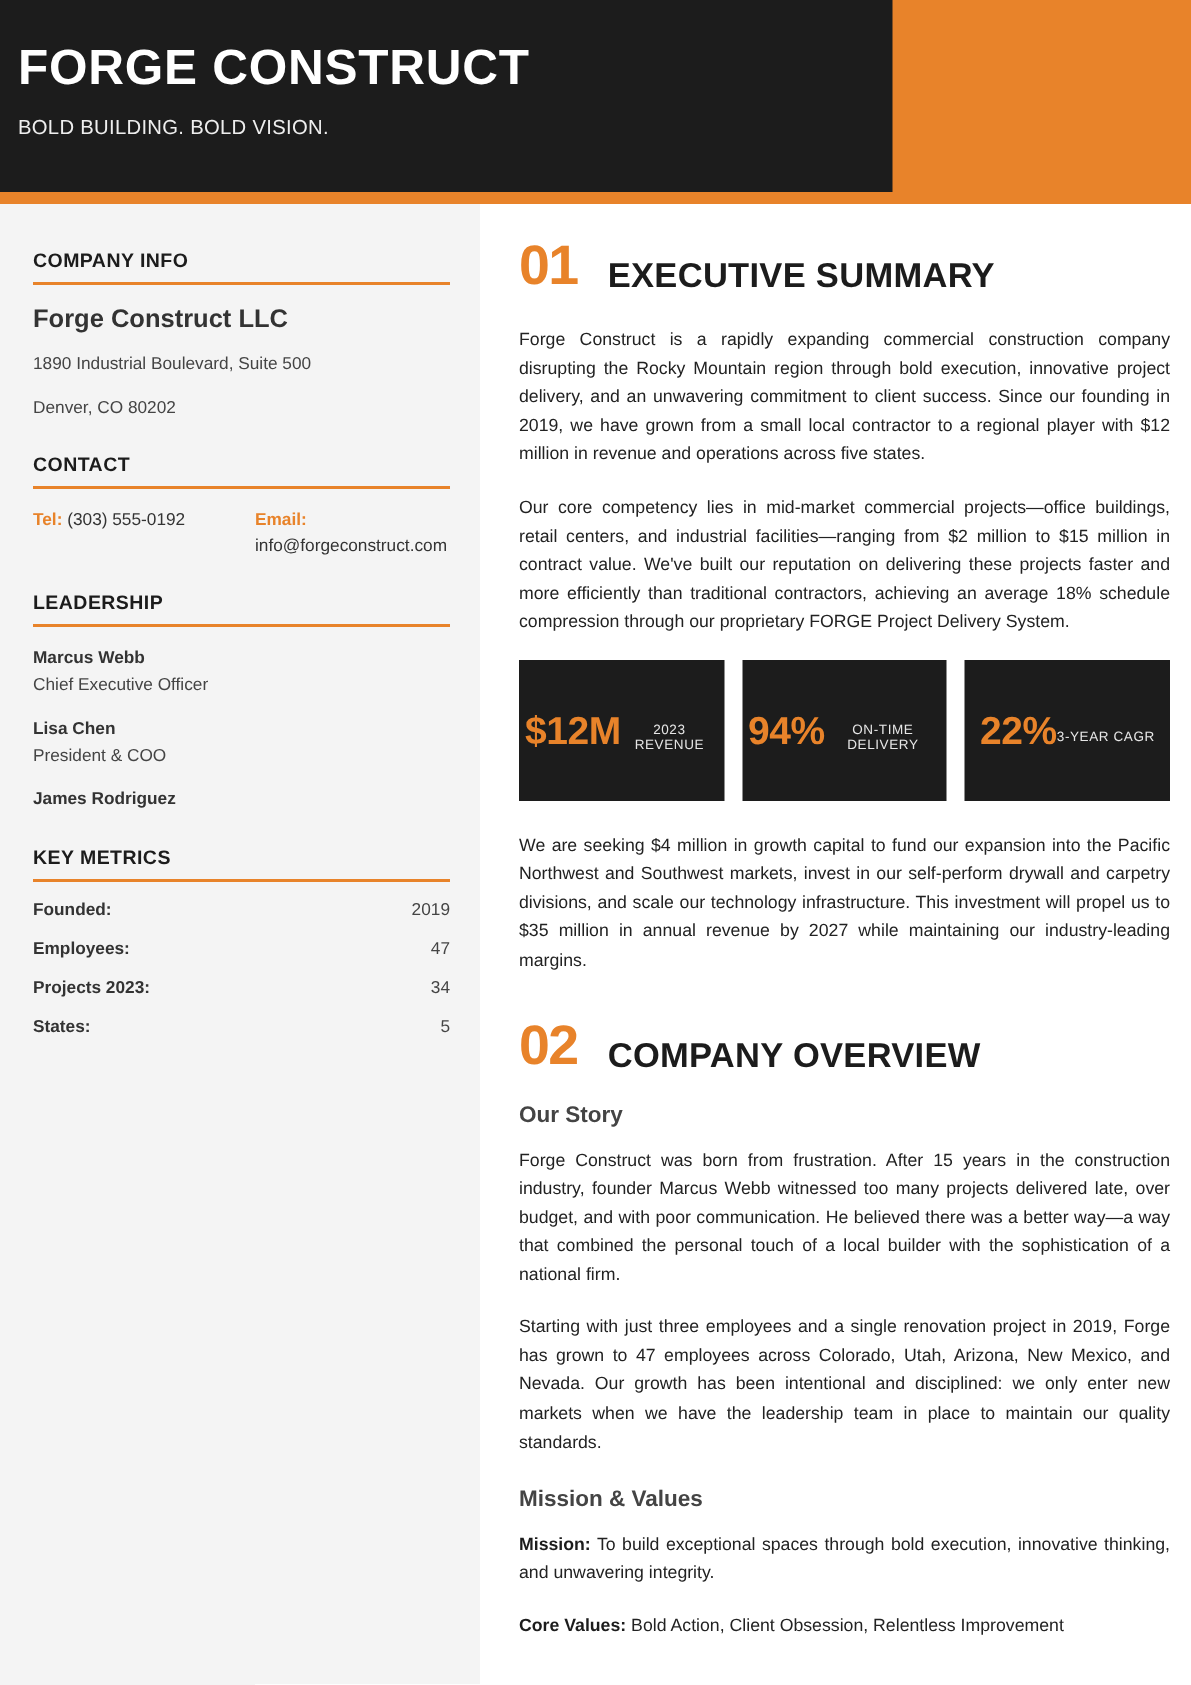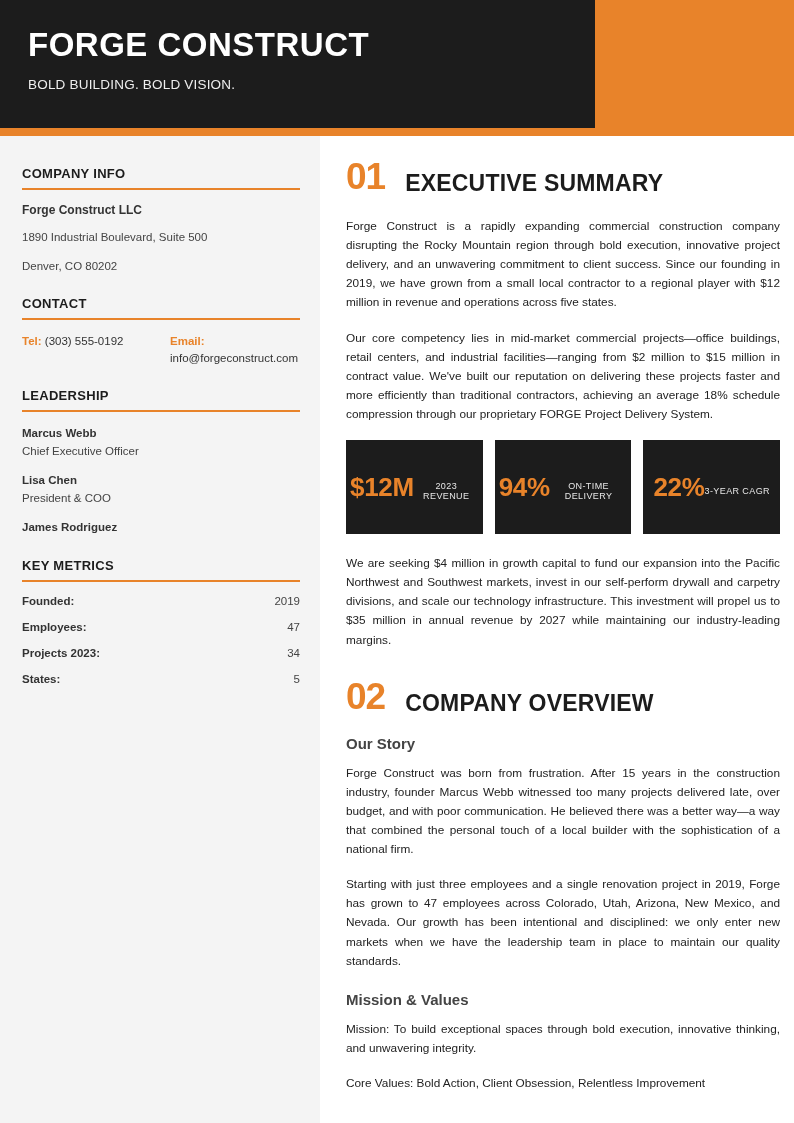--- a/index.html
+++ b/index.html
@@ -30,21 +30,21 @@
   .masthead-dark {
     position: absolute;
     left: 0;
     top: 0;
     width: 595px;
     height: 128px;
     background: #1c1c1c;
   }
   .masthead-inner {
     position: absolute;
-    left: 28px;
+    left: 12px;
     top: 28px;
     width: 540px;
   }
   .company-name {
     font-size: 33px;
     font-weight: bold;
     letter-spacing: 0.5px;
     color: #ffffff;
     line-height: 1.05;
     white-space: nowrap;
@@ -85,21 +85,21 @@
     padding-bottom: 7px;
   }
   .side-rule {
     height: 2px;
     width: 278px;
     background: #e8832a;
     margin-bottom: 13px;
   }
 
   .side-strong {
-    font-size: 12px;
+    font-size: 17px;
     font-weight: bold;
     color: #333333;
     margin-bottom: 13px;
   }
   .side-line {
     font-size: 11.5px;
     color: #444444;
     margin-bottom: 13px;
     line-height: 1.35;
   }
@@ -180,21 +180,21 @@
   p.body-text:last-child { margin-bottom: 16px; }
 
   .sub-head {
     font-size: 15px;
     font-weight: bold;
     color: #444444;
     margin: 6px 0 12px 0;
   }
   .sub-head.spaced { margin-top: 20px; }
 
-  .inline-label { font-weight: normal; color: #1c1c1c; }
+  .inline-label { font-weight: bold; color: #1c1c1c; }
 
   
   .stats {
     display: flex;
     gap: 12px;
     margin: 6px 0 20px 0;
   }
   .stat-box {
     flex: 1;
     background: #1c1c1c;

